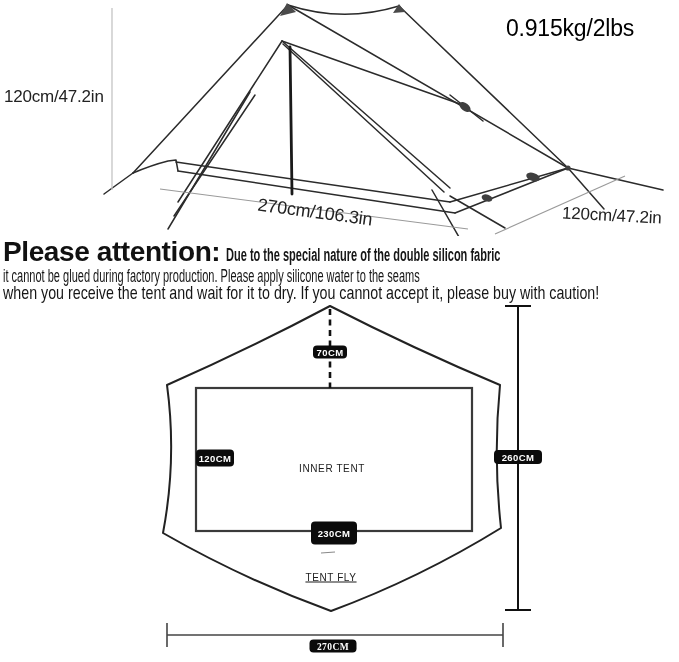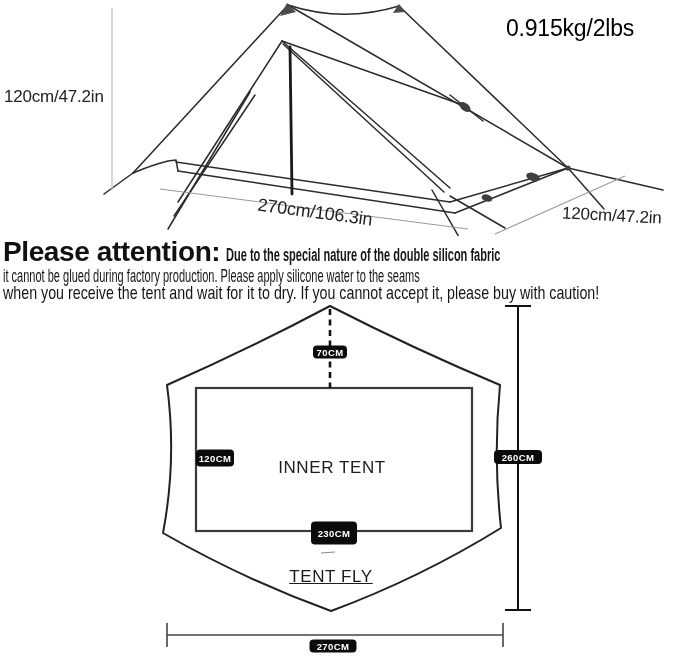--- a/index.html
+++ b/index.html
@@ -29,21 +29,21 @@
   .attn-row3{top:282px;font-size:19px;display:inline-block;
     transform:scaleX(0.75);transform-origin:left top;}
   
   .pill{
     position:absolute;background:#0b0b0b;border-radius:4px;
     display:flex;align-items:center;justify-content:center;
     color:#fff;font-weight:bold;font-size:9.5px;letter-spacing:0.4px;
     transform:translate(-50%,-50%);
   }
   .plan-label{
-    position:absolute;color:#1c1c1c;font-size:17px;letter-spacing:0.6px;
+    position:absolute;color:#1c1c1c;font-size:10px;letter-spacing:0.6px;
     white-space:nowrap;transform:translate(-50%,-50%);
   }
 </style>
 </head>
 <body>
 
 <div id="page">
 
   <svg class="abs" style="left:0;top:0;" width="679" height="236" viewBox="0 0 679 236">
     <g fill="none" stroke="#2b2b2b" stroke-width="1.5" stroke-linecap="round" stroke-linejoin="round">
@@ -125,18 +125,18 @@
       <path d="M167,335 L503,335"></path>
       <path d="M167,323 L167,347"></path>
       <path d="M503,323 L503,347"></path>
     </g>
   </svg>
 
   <div class="pill" style="left:330px;top:352px;width:34px;height:13px;">70CM</div>
   <div class="pill" style="left:194px;top:458px;width:38px;height:17px;margin-left:21px;">120CM</div>
   <div class="pill" style="left:518px;top:457px;width:48px;height:14px;">260CM</div>
   <div class="pill" style="left:334px;top:533px;width:46px;height:23px;">230CM</div>
-  <div class="pill" style="left:333px;top:646px;width:47px;height:13px;">270CM</div>
+  <div class="pill" style="left:333px;top:646px;width:47px;height:13px;font-family:Liberation Serif, serif;">270CM</div>
 
   <div class="plan-label" style="left:332px;top:468px;">INNER TENT</div>
   <div class="plan-label" style="left:331px;top:577px;text-decoration:underline;">TENT FLY</div>
 
 </div>
 
 </body></html>

